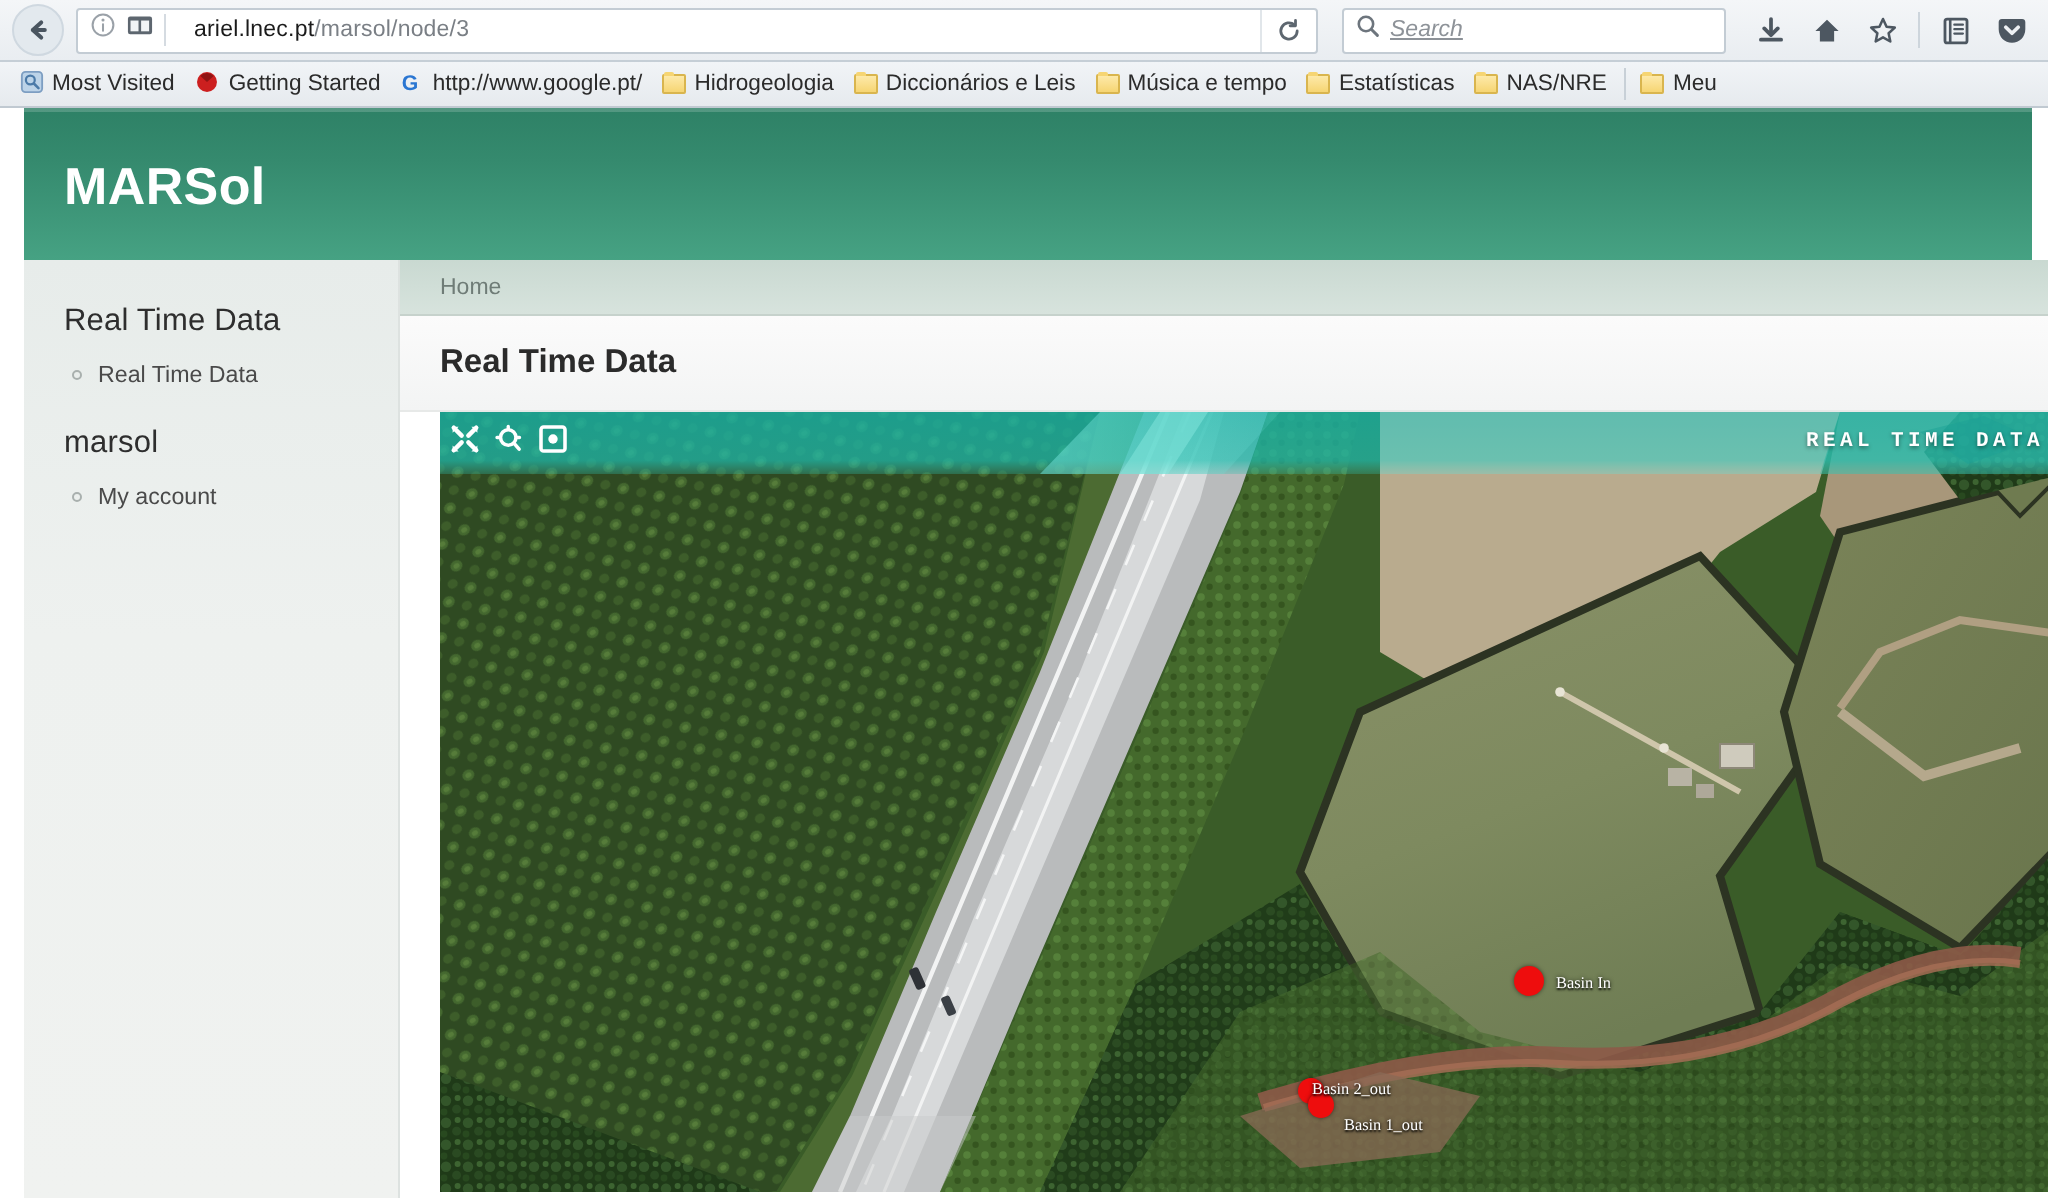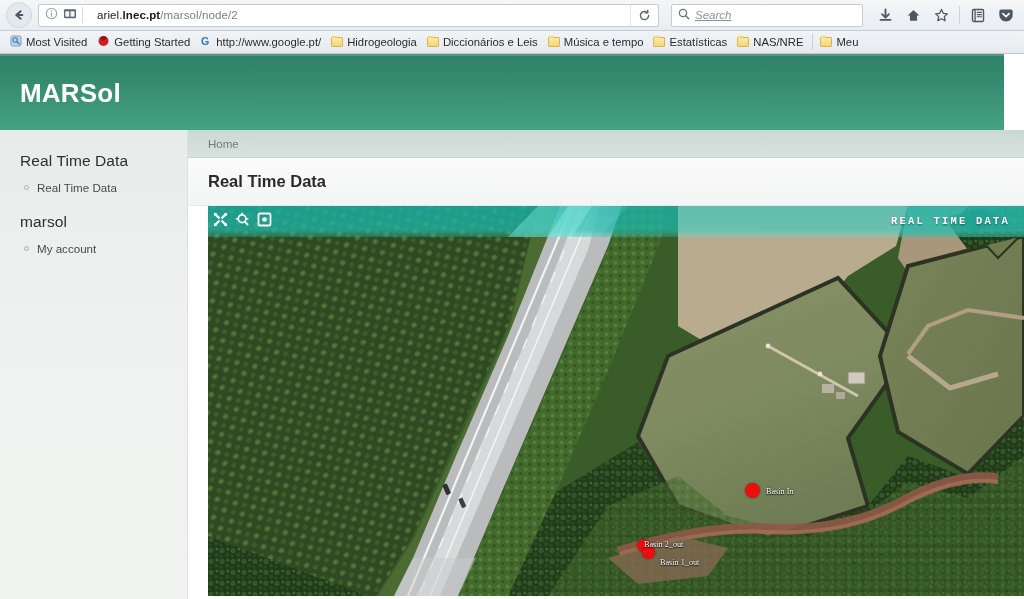--- a/index.html
+++ b/index.html
@@ -45,21 +45,21 @@
     padding:0 6px;
     margin-left:2px;
     position:relative;
   }
   .url-icons { display:flex; align-items:center; gap:5px; padding-right:7px; }
   .url-sep { width:1px; height:16px; background:#d5dbe1; margin-right:7px; }
   .url-text {
     font-size:11.5px; color:#7a7f85; white-space:nowrap;
     letter-spacing:.1px;
   }
-  .url-text b { color:#1b1b1b; font-weight:bold; }
+  .url-text b { color:#1b1b1b; font-weight:normal; }
   .url-text .host-a { color:#1b1b1b; }
   .reload-wrap {
     position:absolute; right:0; top:0; bottom:0;
     width:28px; display:flex; align-items:center; justify-content:center;
     border-left:1px solid #e1e6ea;
   }
 
   .searchbar {
     flex:0 0 192px;
     height:23px;
@@ -103,21 +103,21 @@
     border:1px solid #d9b54e;
     position:relative; flex:0 0 auto;
   }
   .folder-ic:before {
     content:""; position:absolute; left:0; top:-2px;
     width:5px; height:2px; background:#f6d573;
     border-radius:1px 1px 0 0;
   }
 
   
-  #page { position:relative; width:1004px; height:545px; background:#fff; }
+  #page { position:relative; width:1004px; height:545px; background:#fff;margin-left:12px; }
 
   .site-header {
     height:76px;
     background:linear-gradient(#2e8166 0%, #358a6e 35%, #46a283 100%);
     position:relative;
   }
   .site-header:before {
     content:""; position:absolute; left:0; right:0; top:0; height:2px;
     background:rgba(255,255,255,.18);
   }
@@ -248,21 +248,21 @@
         <span>
           <svg width="14" height="13" viewBox="0 0 15 14">
             <rect x="1" y="2.4" width="13" height="9.6" rx="1.2" fill="#5d666f"></rect>
             <rect x="2.4" y="4.6" width="4.3" height="5.8" fill="#f2f4f6"></rect>
             <rect x="8.1" y="4.6" width="4.3" height="5.8" fill="#f2f4f6"></rect>
           </svg>
         </span>
         <span class="url-sep"></span>
       </div>
       <div class="url-text">
-        <span class="host-a">ariel.</span><b>lnec.pt</b><span>/marsol/node/2</span>
+        <span class="host-a">ariel.</span><b>lnec.pt</b><span>/marsol/node/3</span>
       </div>
       <div class="reload-wrap">
         <svg width="13" height="13" viewBox="0 0 14 14">
           <path d="M11.4 7 A4.4 4.4 0 1 1 9.9 3.7" fill="none" stroke="#5d666f" stroke-width="1.5" stroke-linecap="round"></path>
           <path d="M10.5 1.3 L10.5 4.2 L7.6 4.2" fill="none" stroke="#5d666f" stroke-width="1.5" stroke-linecap="round" stroke-linejoin="round"></path>
         </svg>
       </div>
     </div>
 
     <div class="searchbar">

